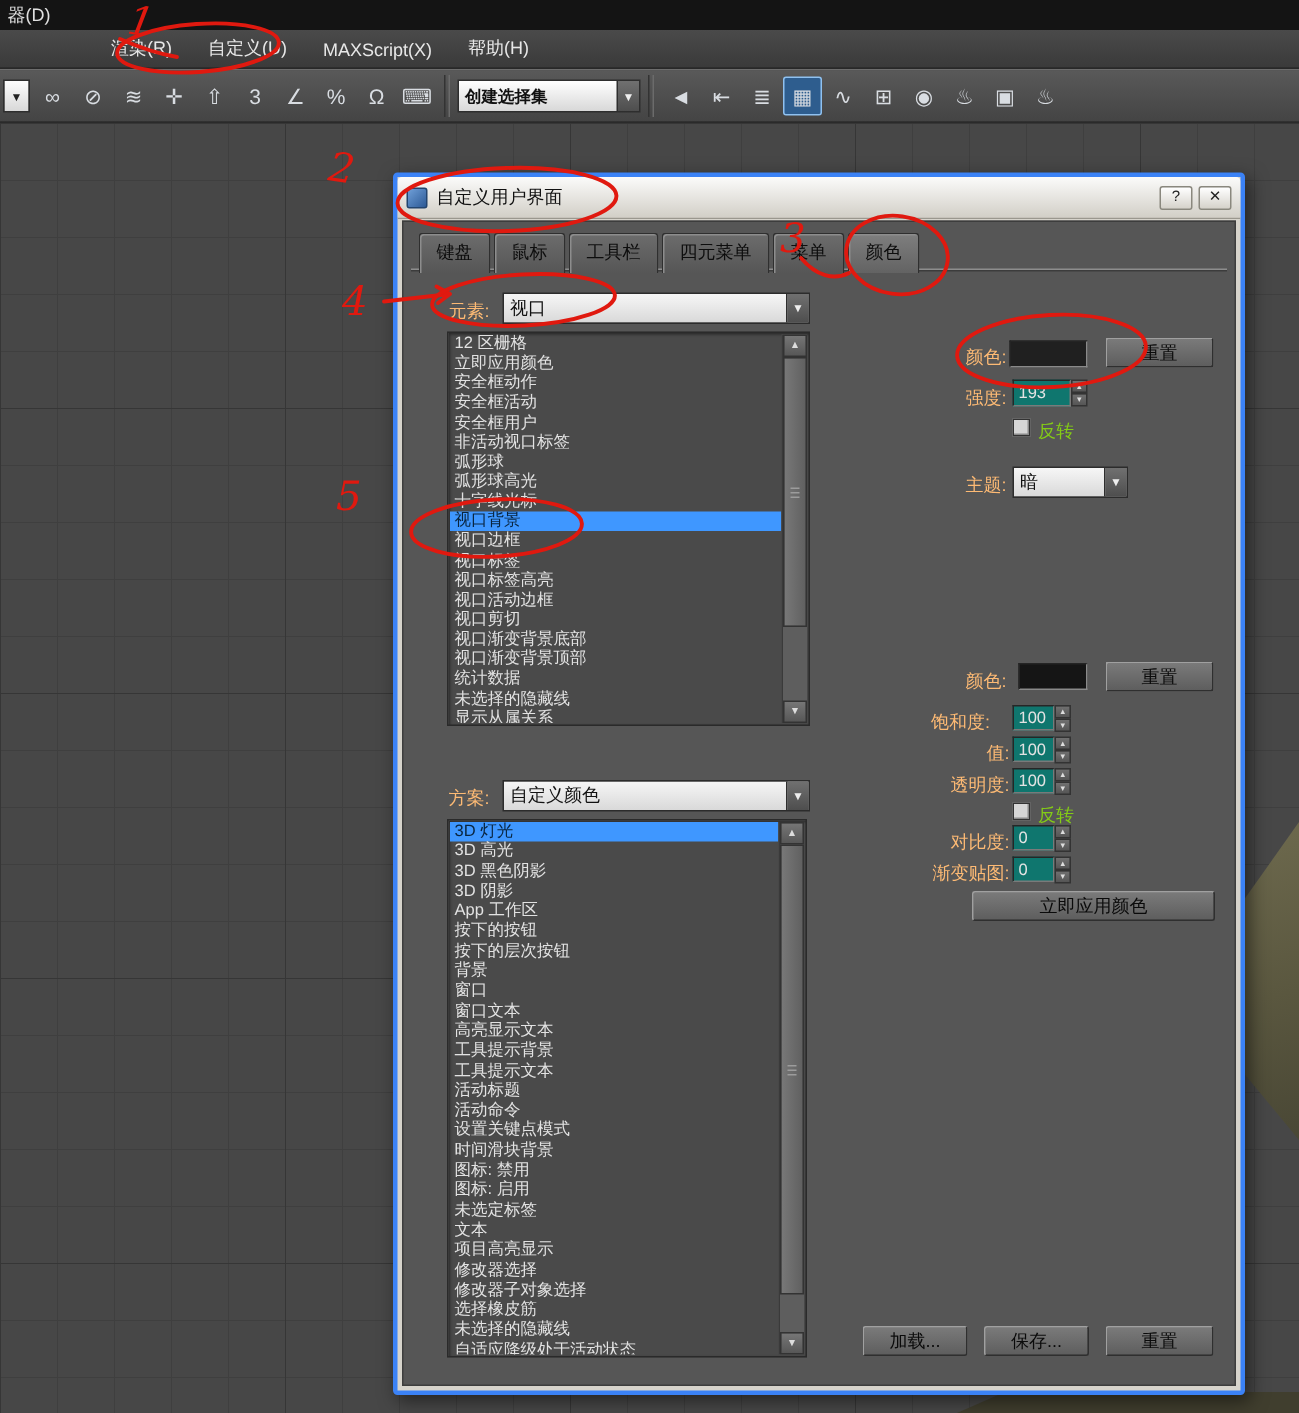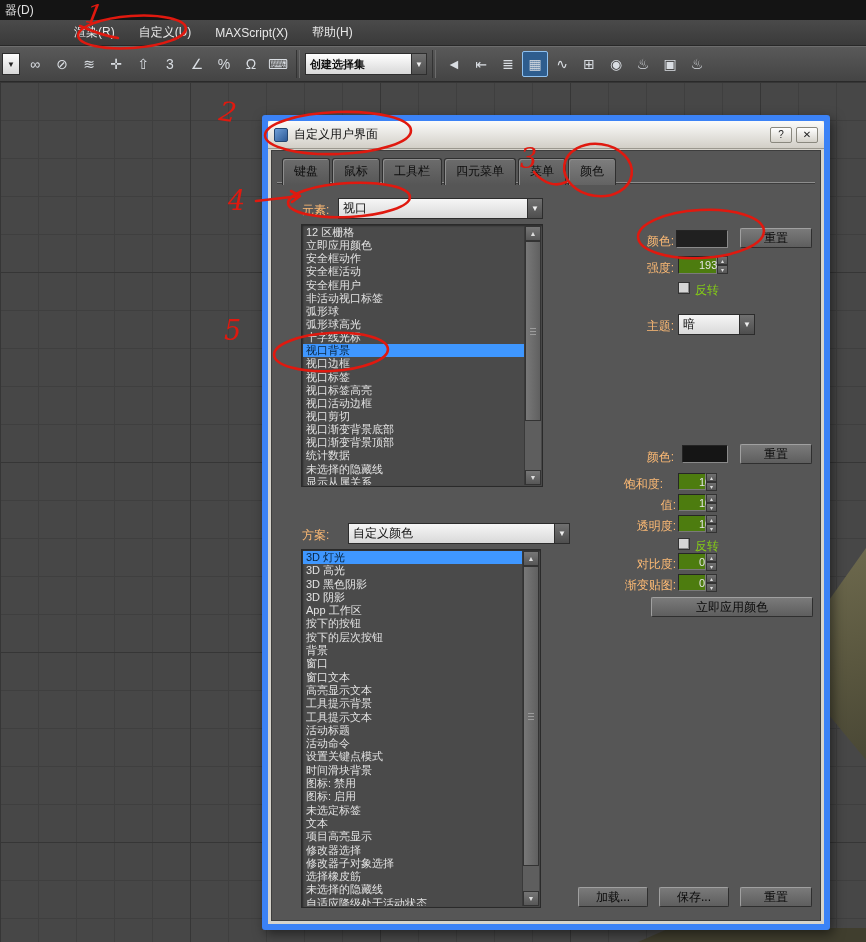--- a/index.html
+++ b/index.html
@@ -26,21 +26,21 @@
 
   
   .viewport{position:absolute;left:0;top:82px;width:866px;height:860px;background-color:var(--vp,#474747);
     background-image:linear-gradient(#363636 1px,transparent 1px),linear-gradient(90deg,#363636 1px,transparent 1px),
       linear-gradient(#3f3f3f 1px,transparent 1px),linear-gradient(90deg,#3f3f3f 1px,transparent 1px);
     background-size:190px 190px,190px 190px,38px 38px,38px 38px}
   .wedge1{position:absolute;left:824px;top:548px;width:42px;height:212px;z-index:2;background:linear-gradient(165deg,#6e6a4e 0%,#5a573f 55%,#494735 100%);clip-path:polygon(100% 0,100% 100%,0 76%,0 28%)}
   .wedge2{position:absolute;left:638px;top:928px;width:228px;height:14px;z-index:2;background:#403e2e;clip-path:polygon(0 100%,14% 0,100% 0,100% 100%)}
 
   
-  .dialog{position:absolute;left:262px;top:115px;width:568px;height:815px;background:#d6d3cb;border:6px solid #3b82f6;border-radius:3px;box-shadow:3px 4px 12px rgba(0,0,0,.5);z-index:5}
+  .dialog{position:absolute;left:262px;top:115px;width:568px;height:815px;background:#d6d3cb;border:3px solid #3b82f6;border-radius:3px;box-shadow:3px 4px 12px rgba(0,0,0,.5);z-index:5}
   .titlebar{height:28px;display:flex;align-items:center;padding:0 6px;background:linear-gradient(#fbfbfa,#d2cfc7);border-bottom:1px solid #9a978e;border-radius:3px 3px 0 0;font-size:12px;color:#111}
   .app-icon{width:14px;height:14px;background:linear-gradient(135deg,#6f9fd8,#2d5a96);border:1px solid #23456f;border-radius:2px;margin-right:6px}
   .title{flex:1}
   .cap-btn{width:22px;height:16px;margin-left:4px;background:linear-gradient(#ffffff,#d5d2ca);border:1px solid #8a887e;border-radius:2px;font-size:10px;line-height:1;color:#222;font-family:inherit}
   .content{position:absolute;left:3px;top:29px;right:3px;bottom:3px;background:#565656;border:1px solid #3d3d3d}
 
   
   .tabs{position:absolute;left:10px;top:7px;display:flex;z-index:2}
   .tab{padding:4px 11px 3px;margin-right:2px;font-size:12px;color:#0d0d0d;background:linear-gradient(#6c6c6c,#565656);border:1px solid #2f2f2f;border-bottom:none;border-radius:3px 3px 0 0;box-shadow:inset 1px 1px 0 #8d8d8d;white-space:nowrap}
   .tab.selected{background:linear-gradient(#7e7e7e,#636363);padding-bottom:5px}
@@ -56,21 +56,21 @@
   .list2-rows .list-row{height:13.3px}
   .list-row.selected{background:var(--sel,#3f97ff);color:#09253f}
   .scrollbar{position:absolute;top:1px;right:1px;bottom:1px;width:17px;background:#5e5e5e;border-left:1px solid #3a3a3a}
   .sb-btn{position:absolute;left:0;width:16px;height:15px;background:linear-gradient(#767676,#575757);border:1px solid #333;color:#ddd;font-size:7px;display:flex;align-items:center;justify-content:center}
   .sb-btn.up{top:0}.sb-btn.down{bottom:0}
   .sb-thumb{position:absolute;left:0;width:16px;background:linear-gradient(90deg,#787878,#606060);border:1px solid #333}
   .sb-thumb::after{content:"";position:absolute;left:4px;right:4px;top:50%;height:1px;background:#9c9c9c;box-shadow:0 -3px 0 #9c9c9c,0 3px 0 #9c9c9c}
 
   .btn{position:absolute;background:linear-gradient(#7a7a7a,#5e5e5e);border:1px solid;border-color:#a0a0a0 #2f2f2f #2f2f2f #a0a0a0;border-radius:2px;font-size:12px;color:#0a0a0a;display:flex;align-items:center;justify-content:center;font-family:inherit}
   .swatch{position:absolute;border:1px solid;border-color:#242424 #8a8a8a #8a8a8a #242424}
-  .field{position:absolute;background:#4d7c0f;border:1px solid;border-color:#262626 #7a7a7a #7a7a7a #262626;color:#e3e3e3;font-size:11px;display:flex;align-items:center;padding-left:20px}
+  .field{position:absolute;background:#0f766e;border:1px solid;border-color:#262626 #7a7a7a #7a7a7a #262626;color:#e3e3e3;font-size:11px;display:flex;align-items:center;padding-left:3px}
   .spin{position:absolute;width:11px;display:flex;flex-direction:column}
   .spin span{background:linear-gradient(#707070,#555);border:1px solid #333;color:#ddd;font-size:6px;display:flex;align-items:center;justify-content:center;height:9px}
   .checkbox{position:absolute;width:12px;height:12px;background:#d6d6d6;border:1px solid #333;box-shadow:inset -1px -1px 0 #8a8a8a}
   .cb-label{position:absolute;font-size:12px;color:#84cc16}
 
   
   .annot{position:absolute;left:0;top:0;z-index:10;pointer-events:none}
   .annot .pen{fill:none;stroke:var(--pen,#e0190f);stroke-width:2.6;stroke-linecap:round}
   .annot text{fill:var(--pen,#e0190f);font-family:"DejaVu Serif",serif;font-style:italic;font-size:27px}
 </style>
@@ -288,21 +288,21 @@
     <div class="lbl r" style="left:308px;top:426px;width:96px">渐变贴图:</div>
     <div class="field" style="left:406px;top:423px;width:28px;height:17px">0</div>
     <div class="spin" style="left:434px;top:423px">
       <span>▴</span>
       <span>▾</span>
     </div>
 
     <button class="btn" style="left:379px;top:446px;width:162px;height:20px">立即应用颜色</button>
 
     <div class="lbl" style="left:30px;top:376px">方案:</div>
-    <div class="combo" style="left:76px;top:372px;width:222px">
+    <div class="combo" style="left:66px;top:372px;width:205px">
       <span class="combo-text">自定义颜色</span>
       <span class="combo-arrow">▼</span>
     </div>
 
     <div class="listbox" style="left:29px;top:398px;width:240px;height:359px">
       <div class="list-items list2-rows">
 
       <div class="list-row selected">3D 灯光</div>
           <div class="list-row">3D 高光</div>
           <div class="list-row">3D 黑色阴影</div>

